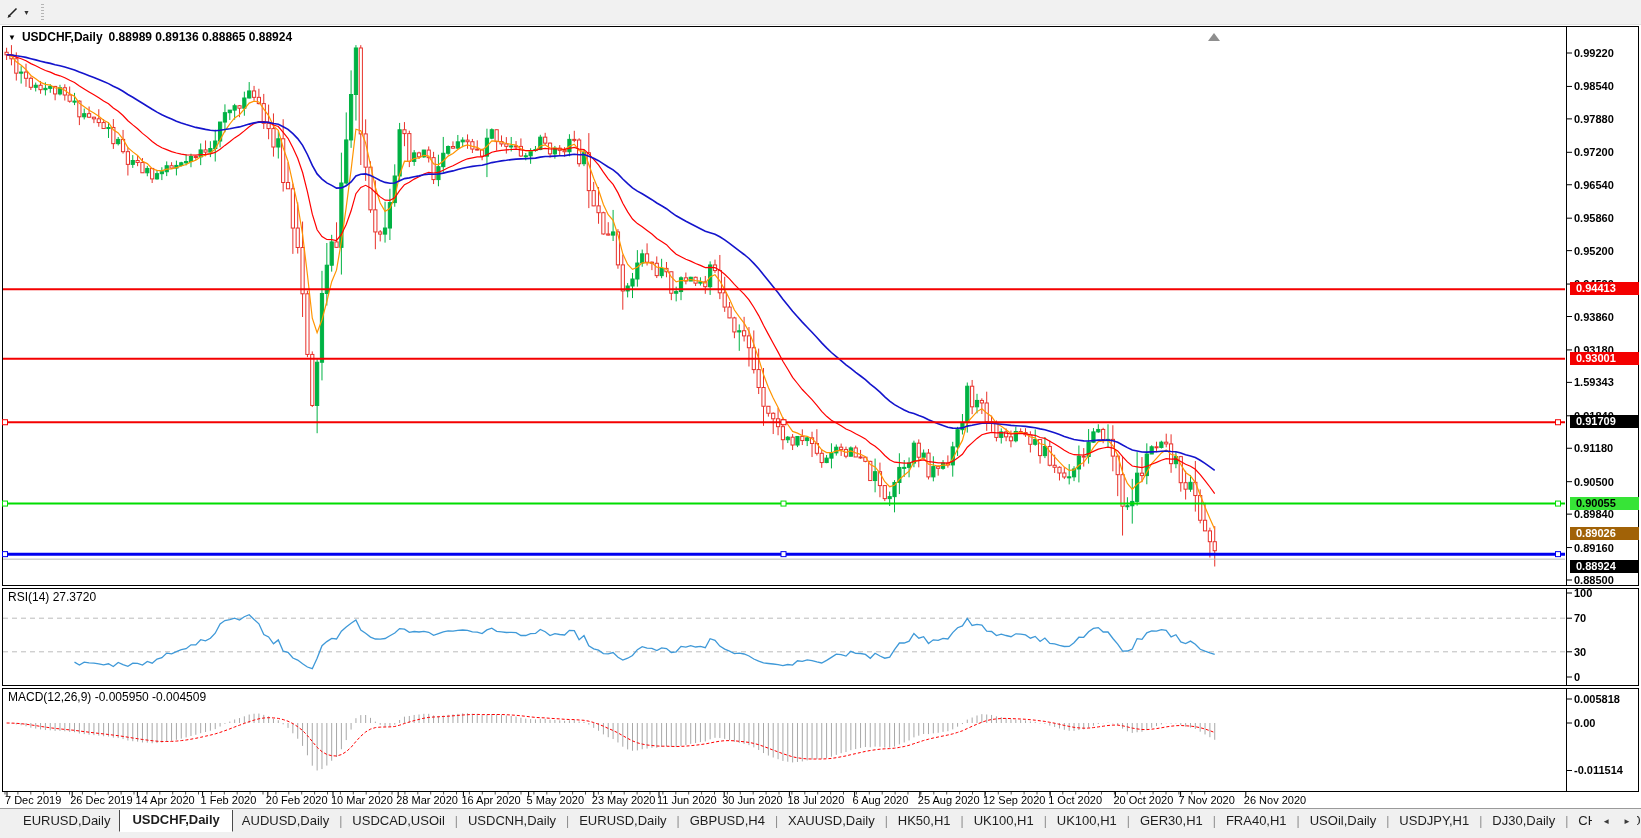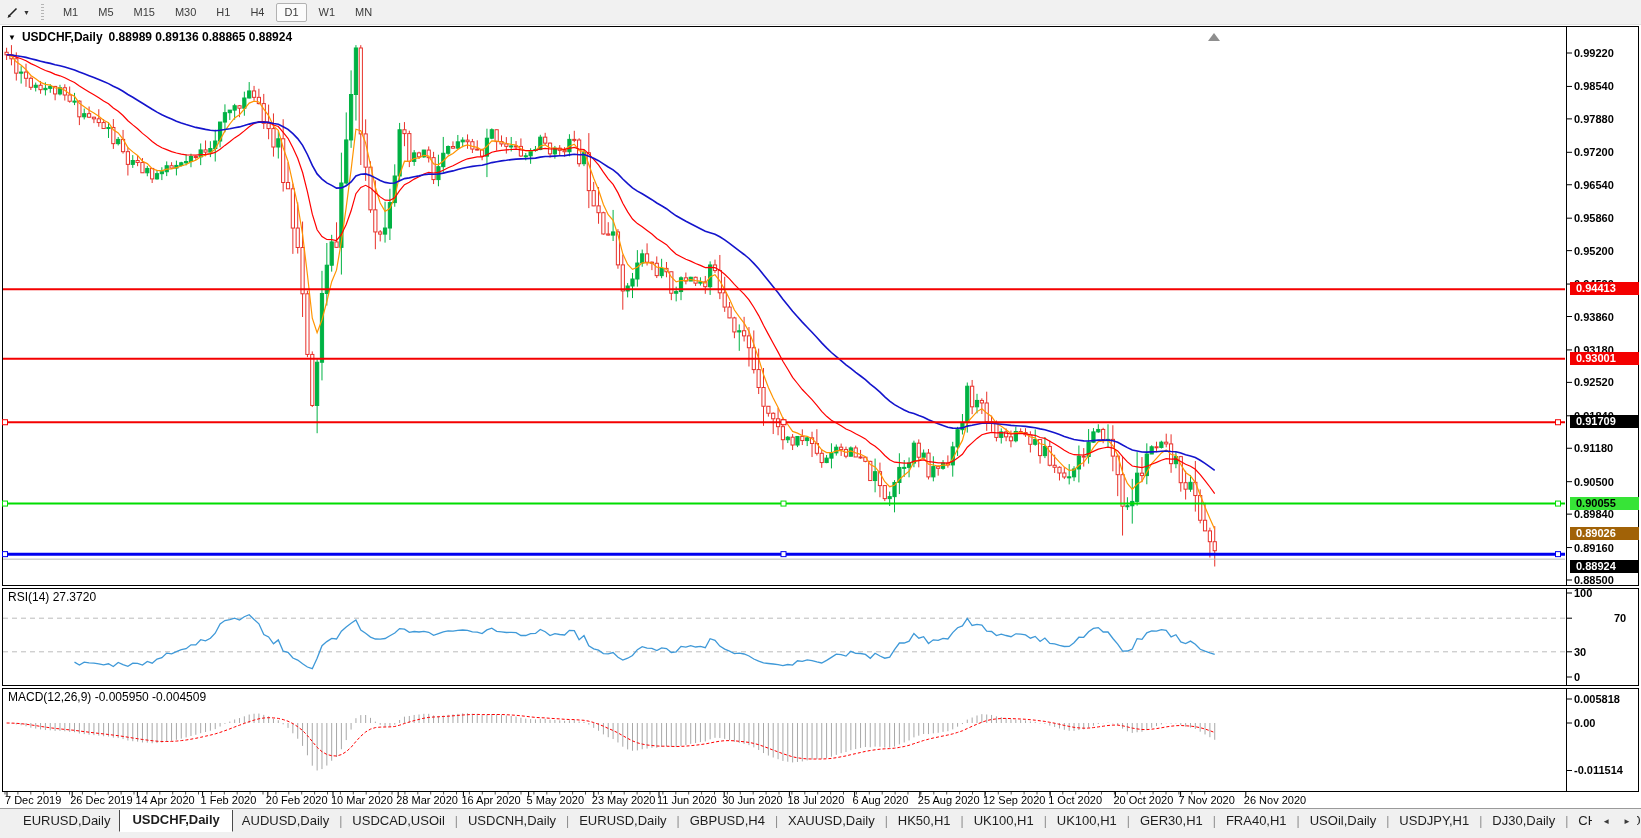--- a/index.html
+++ b/index.html
@@ -49,31 +49,20 @@
 
   <div class="toolbar">
     <div class="tool-icon-wrap">
       <svg width="15" height="15">
         <path d="M3.5 11.5 L11.5 3.5" stroke="#222222" stroke-width="1.6" fill="none"></path>
         <path d="M2.5 13 L6 11.5 L3.8 9.6 Z" fill="#222222"></path>
       </svg>
       <span class="tool-caret">▼</span>
     </div>
     <div class="grip"></div>
-    <div id="tf-buttons" style="display:flex;align-items:center;">
-        <div class="tf-btn">M1</div>
-        <div class="tf-btn">M5</div>
-        <div class="tf-btn">M15</div>
-        <div class="tf-btn">M30</div>
-        <div class="tf-btn">H1</div>
-        <div class="tf-btn">H4</div>
-        <div class="tf-btn active">D1</div>
-        <div class="tf-btn">W1</div>
-        <div class="tf-btn">MN</div>
-      </div>
   </div>
 
   <svg id="gfx" width="1641" height="838">
       <rect x="2.5" y="26.5" width="1636" height="559" fill="#ffffff" stroke="#000000" stroke-width="1"></rect>
       <line x1="1566.5" y1="27" x2="1566.5" y2="585" stroke="#000000" stroke-width="1"></line>
       <rect x="2.5" y="588.5" width="1636" height="97" fill="#ffffff" stroke="#000000" stroke-width="1"></rect>
       <line x1="1566.5" y1="589" x2="1566.5" y2="685" stroke="#000000" stroke-width="1"></line>
       <rect x="2.5" y="688.5" width="1636" height="103" fill="#ffffff" stroke="#000000" stroke-width="1"></rect>
       <line x1="1566.5" y1="689" x2="1566.5" y2="791" stroke="#000000" stroke-width="1"></line>
       <defs>
@@ -1017,35 +1006,35 @@
       <div class="tick-label" style="top: 47px;">0.99220</div>
       <div class="tick-label" style="top: 80.4291px;">0.98540</div>
       <div class="tick-label" style="top: 112.875px;">0.97880</div>
       <div class="tick-label" style="top: 146.304px;">0.97200</div>
       <div class="tick-label" style="top: 178.75px;">0.96540</div>
       <div class="tick-label" style="top: 212.179px;">0.95860</div>
       <div class="tick-label" style="top: 244.625px;">0.95200</div>
       <div class="tick-label" style="top: 278.054px;">0.94520</div>
       <div class="tick-label" style="top: 310.5px;">0.93860</div>
       <div class="tick-label" style="top: 343.929px;">0.93180</div>
-      <div class="tick-label" style="top: 376.375px;">0.92520</div>
+      <div class="tick-label" style="top: 376.375px;">1.59343</div>
       <div class="tick-label" style="top: 409.804px;">0.91840</div>
       <div class="tick-label" style="top: 442.25px;">0.91180</div>
       <div class="tick-label" style="top: 475.679px;">0.90500</div>
       <div class="tick-label" style="top: 508.125px;">0.89840</div>
       <div class="tick-label" style="top: 541.554px;">0.89160</div>
       <div class="tick-label" style="top: 574px;">0.88500</div>
       <div class="lvl-label" style="top: 282px; background: rgb(244, 0, 0); color: rgb(255, 255, 255);">0.94413</div>
       <div class="lvl-label" style="top: 352px; background: rgb(244, 0, 0); color: rgb(255, 255, 255);">0.93001</div>
       <div class="lvl-label" style="top: 415px; background: #000000; color: rgb(255, 255, 255);">0.91709</div>
       <div class="lvl-label" style="top: 497px; background: rgb(55, 228, 55); color: rgb(0, 0, 0);">0.90055</div>
       <div class="lvl-label" style="top: 527px; background: #a16207; color: rgb(255, 255, 255);">0.89026</div>
       <div class="lvl-label" style="top: 560px; background: rgb(0, 0, 0); color: rgb(255, 255, 255);">0.88924</div>
       <div class="tick-label" style="top: 587px;">100</div>
-      <div class="tick-label" style="top: 612.2px; margin-left: 40px;">70</div>
+      <div class="tick-label" style="top: 612.2px;">70</div>
       <div class="tick-label" style="top: 645.8px;">30</div>
       <div class="tick-label" style="top: 671px;">0</div>
       <div class="tick-label" style="top: 693.001px;">0.005818</div>
       <div class="tick-label" style="top: 717px;">0.00</div>
       <div class="tick-label" style="top: 764.495px;">-0.011514</div>
       <div class="date-label" style="left: 5px; top: 794px;">7 Dec 2019</div>
       <div class="date-label" style="left: 70.2px; top: 794px;">26 Dec 2019</div>
       <div class="date-label" style="left: 135.4px; top: 794px;">14 Apr 2020</div>
       <div class="date-label" style="left: 200.6px; top: 794px;">1 Feb 2020</div>
       <div class="date-label" style="left: 265.8px; top: 794px;">20 Feb 2020</div>

